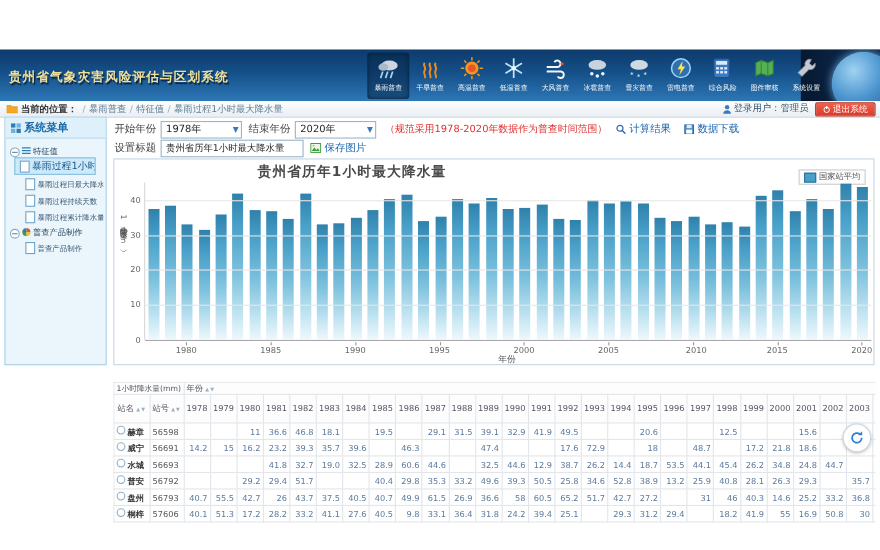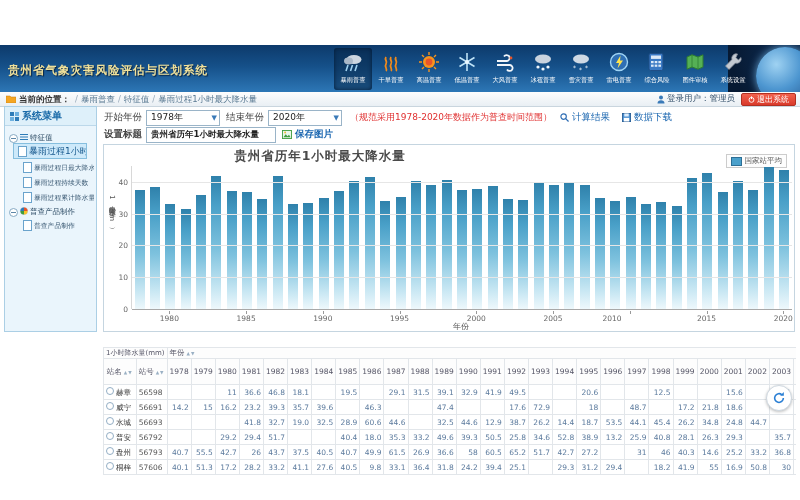--- a/index.html
+++ b/index.html
@@ -44,21 +44,21 @@
           cursor:pointer;white-space:nowrap;}
   .sb-group .tg{width:7px;height:7px;border:1px solid #86aac4;border-radius:50%;margin-right:2px;
           position:relative;background:#fff;flex:0 0 auto;}
   .sb-group .tg:after{content:"";position:absolute;left:1px;top:3px;width:5px;height:1px;background:#5d87a8;}
   .sb-item{display:flex;align-items:center;font-size:6.8px;color:#3b5a74;margin:2px 2px 0 12px;
           padding:1px 2px;cursor:pointer;white-space:nowrap;overflow:hidden;}
   .sb-item.sel{background:#cde9fa;border:1px solid #85bede;color:#14568c;}
   .doc-ic{width:7px;height:9px;background:#fff;border:1px solid #6aa3cc;margin-right:2px;flex:0 0 auto;}
   
   .ctl-row{position:absolute;left:104px;height:17px;display:flex;align-items:center;font-size:9.5px;color:#444;}
-  .row1{top:109px;}  .row2{top:126px;font-weight:bold;}
+  .row1{top:109px;}  .row2{top:126px;}
   .sel{width:66px;height:14px;border:1px solid #9ab4c8;background:#fff;display:flex;align-items:center;
        justify-content:space-between;padding:0 2px 0 4px;margin:0 6px 0 4px;font-size:9px;color:#222;cursor:pointer;}
   .sel .arr{color:#3a7ab8;font-size:7px;}
   .txt{width:120px;height:14px;border:1px solid #9ab4c8;background:#fff;font-size:8.5px;color:#222;
        padding:0 4px;margin:0 6px 0 4px;display:flex;align-items:center;}
   .note{color:#e03030;font-size:9px;margin:0 8px 0 2px;white-space:nowrap;}
   .lnk-btn{display:flex;align-items:center;color:#1a66b0;cursor:pointer;margin-right:12px;font-size:9.5px;}
   .lnk-btn svg{margin-right:3px;}
   
   .chart-panel{position:absolute;left:103px;top:144px;width:692px;height:188px;background:#fff;
@@ -83,21 +83,21 @@
   
   .tbl-wrap{position:absolute;left:103px;top:347px;width:693px;height:140px;overflow:hidden;}
   table.grid{border-collapse:collapse;table-layout:fixed;font-size:7.5px;color:#555;}
   table.grid th,table.grid td{border:1px solid #e2e6ea;padding:0 2px;overflow:hidden;white-space:nowrap;}
   table.grid th{font-weight:normal;color:#556;background:#fdfdfd;}
   th.measure{font-size:7px;border:1px solid #c0c8ce;color:#555;}
   th.yearhdr{text-align:left;padding-left:4px;}
   th.yr{text-align:center;font-size:7.5px;height:25px;}
   th.colhdr{height:25px;}
   td.val{text-align:right;color:#5b7a9d;font-size:7.5px;height:14px;}
-  td.stn{color:#333;font-size:7.5px;}
+  td.stn{color:#333;font-size:7.5px;font-weight:bold;}
   td.sid{color:#555;font-size:7.5px;}
   .sort{font-size:4.5px;color:#9ab0c4;margin-left:2px;letter-spacing:1px;}
   .exp{display:inline-block;width:6px;height:6px;border:1px solid #93aec5;border-radius:50%;
        margin-right:2px;position:relative;top:0;background:#fff;}
   
   .float-btn{position:absolute;left:766px;top:385px;width:24px;height:24px;border-radius:50%;
        background:#fff;border:1px solid #cfd8e0;box-shadow:0 1px 3px rgba(0,0,0,.25);display:flex;
        align-items:center;justify-content:center;cursor:pointer;}
 </style>
 </head>
@@ -494,21 +494,21 @@
         <div class="xtick" style="left: 115.116px;">1985</div>
         <div class="xtickmark" style="left: 191.86px;"></div>
         <div class="xtick" style="left: 191.86px;">1990</div>
         <div class="xtickmark" style="left: 268.605px;"></div>
         <div class="xtick" style="left: 268.605px;">1995</div>
         <div class="xtickmark" style="left: 345.349px;"></div>
         <div class="xtick" style="left: 345.349px;">2000</div>
         <div class="xtickmark" style="left: 422.093px;"></div>
         <div class="xtick" style="left: 422.093px;">2005</div>
         <div class="xtickmark" style="left: 498.837px;"></div>
-        <div class="xtick" style="left: 481px;">2010</div>
+        <div class="xtick" style="left: 502px;">2010</div>
         <div class="xtickmark" style="left: 575.581px;"></div>
         <div class="xtick" style="left: 575.581px;">2015</div>
         <div class="xtickmark" style="left: 652.326px;"></div>
         <div class="xtick" style="left: 652.326px;">2020</div>
       </div>
     <div class="xlab">年份</div>
   </div>
 
   <div class="tbl-wrap">
     <table class="grid" id="dtable">
@@ -676,21 +676,21 @@
             <td class="stn"><span class="exp"></span><span>普安</span></td>
             <td class="sid">56792</td>
             <td class="val"></td>
             <td class="val"></td>
             <td class="val">29.2</td>
             <td class="val">29.4</td>
             <td class="val">51.7</td>
             <td class="val"></td>
             <td class="val"></td>
             <td class="val">40.4</td>
-            <td class="val">18.0</td>
+            <td class="val">29.8</td>
             <td class="val">35.3</td>
             <td class="val">33.2</td>
             <td class="val">49.6</td>
             <td class="val">39.3</td>
             <td class="val">50.5</td>
             <td class="val">25.8</td>
             <td class="val">34.6</td>
             <td class="val">52.8</td>
             <td class="val">38.9</td>
             <td class="val">13.2</td>

